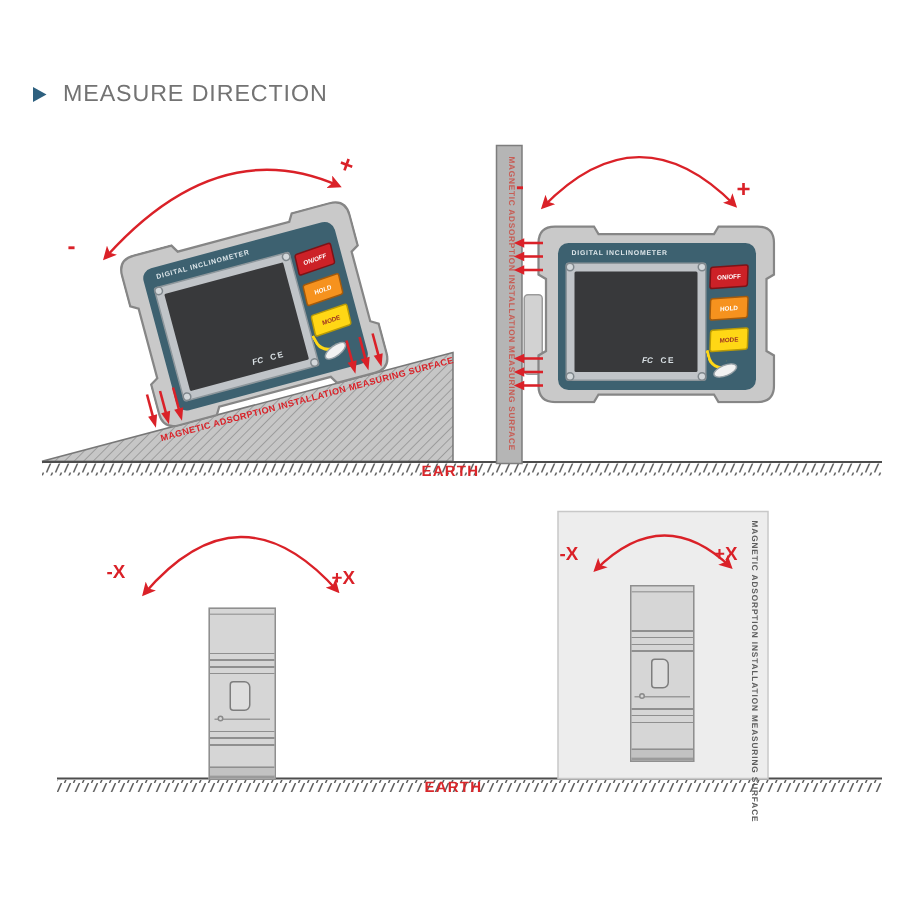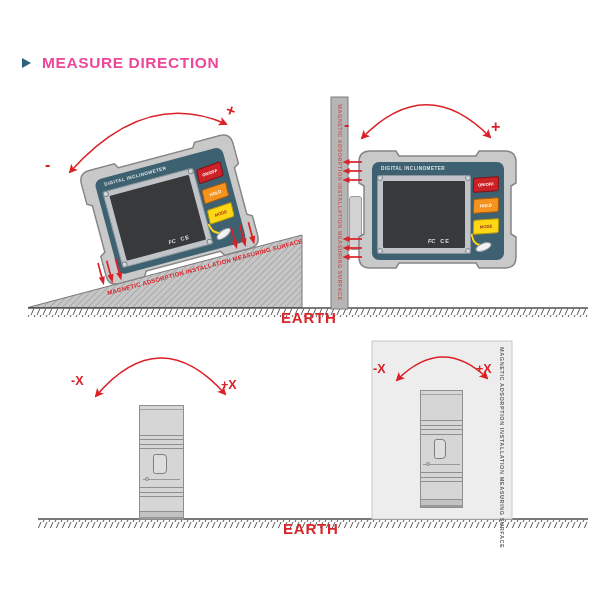--- a/index.html
+++ b/index.html
@@ -4,21 +4,21 @@
 <style>
   html,body { margin:0; padding:0; background:#ffffff; }
   .stage {
     position:relative; width:600px; height:600px; background:#ffffff;
     font-family:"Liberation Sans", sans-serif; overflow:hidden;
   }
 
   
   .title-row { position:absolute; left:22px; top:54px; display:flex; align-items:center; gap:11px; }
   .title-bullet { width:0; height:0; border-left:9px solid #2e607f; border-top:5.5px solid transparent; border-bottom:5.5px solid transparent; }
-  .page-title { font-size:15.5px; font-weight:bold; color:#ec4899; letter-spacing:0.6px; }
+  .page-title { font-size:15.5px; font-weight:normal; color:#737373; letter-spacing:0.6px; }
 
   
   .bg-layer { position:absolute; left:0; top:0; z-index:1; }
   .fg-layer { position:absolute; left:0; top:0; z-index:6; pointer-events:none; }
 
   
   .device { position:absolute; width:159px; height:119px; z-index:3; }
   .device-tilted { left:90px; top:150px; transform:rotate(-15deg); }
   .device-flat   { left:358px; top:150px; }
   .device-shell { position:absolute; left:0; top:0; }
@@ -57,21 +57,21 @@
   .sv-base { position:absolute; left:0; right:0; bottom:2px; height:5px; background:#c2c2c2; border-top:1px solid #8f8f8f; }
   .sv-foot { position:absolute; left:0; right:0; bottom:0; height:2px; background:#9a9a9a; }
 
   
   .surface-text { position:absolute; white-space:nowrap; z-index:4; }
   .incline-text { left:95px; top:264px; width:220px; text-align:center; transform:rotate(-15deg); font-size:6px; font-weight:bold; color:#da2128; letter-spacing:0.3px; }
   .pole-text { left:346px; top:100px; width:205px; height:12px; line-height:12px; text-align:center; transform:rotate(90deg); transform-origin:0 0; font-size:5.5px; font-weight:700; color:#c75d55; letter-spacing:0.5px; }
   .panel-text { left:508px; top:347px; width:170px; height:12px; line-height:12px; text-align:center; transform:rotate(90deg); transform-origin:0 0; font-size:5.5px; font-weight:600; color:#5d5d5d; letter-spacing:0.6px; }
 
   
-  .earth { position:absolute; font-size:15px; font-weight:bold; color:#d9262a; letter-spacing:0.8px; z-index:5; }
+  .earth { position:absolute; font-size:10px; font-weight:bold; color:#d9262a; letter-spacing:0.8px; z-index:5; }
   .earth-top { left:281px; top:309px; } .earth-bottom { left:283px; top:520px; }
   .rot-label { position:absolute; font-weight:bold; color:#da2128; z-index:7; }
   .fs16 { font-size:16px; } .fs13 { font-size:12.5px; }
   .f1-minus { left:45px; top:156px; } .f1-plus { left:226px; top:102px; transform:rotate(20deg); }
   .f2-minus { left:344px; top:116px; } .f2-plus { left:491px; top:118px; }
   .f3-minus { left:71px; top:374px; } .f3-plus { left:221px; top:378px; }
   .f4-minus { left:373px; top:362px; } .f4-plus { left:476px; top:362px; }
 </style>
 </head>
 <body>

